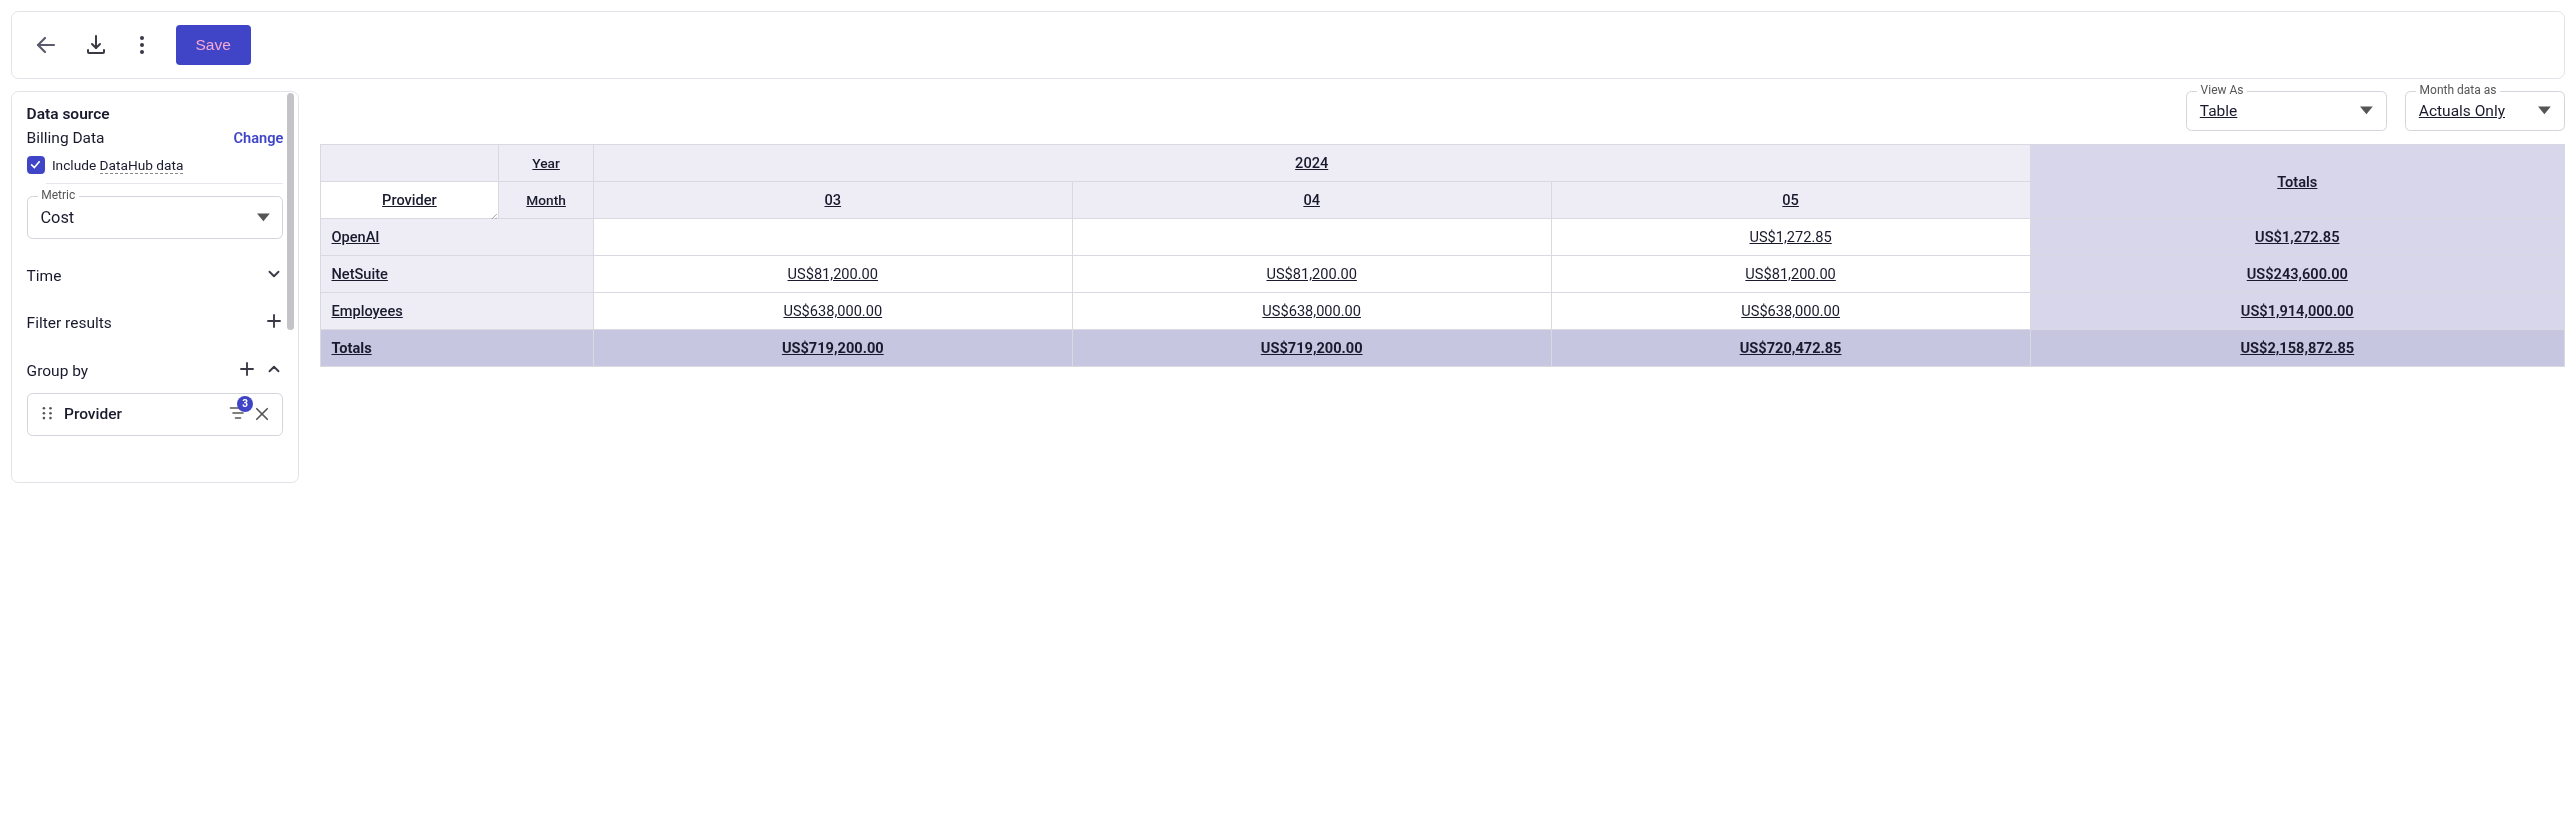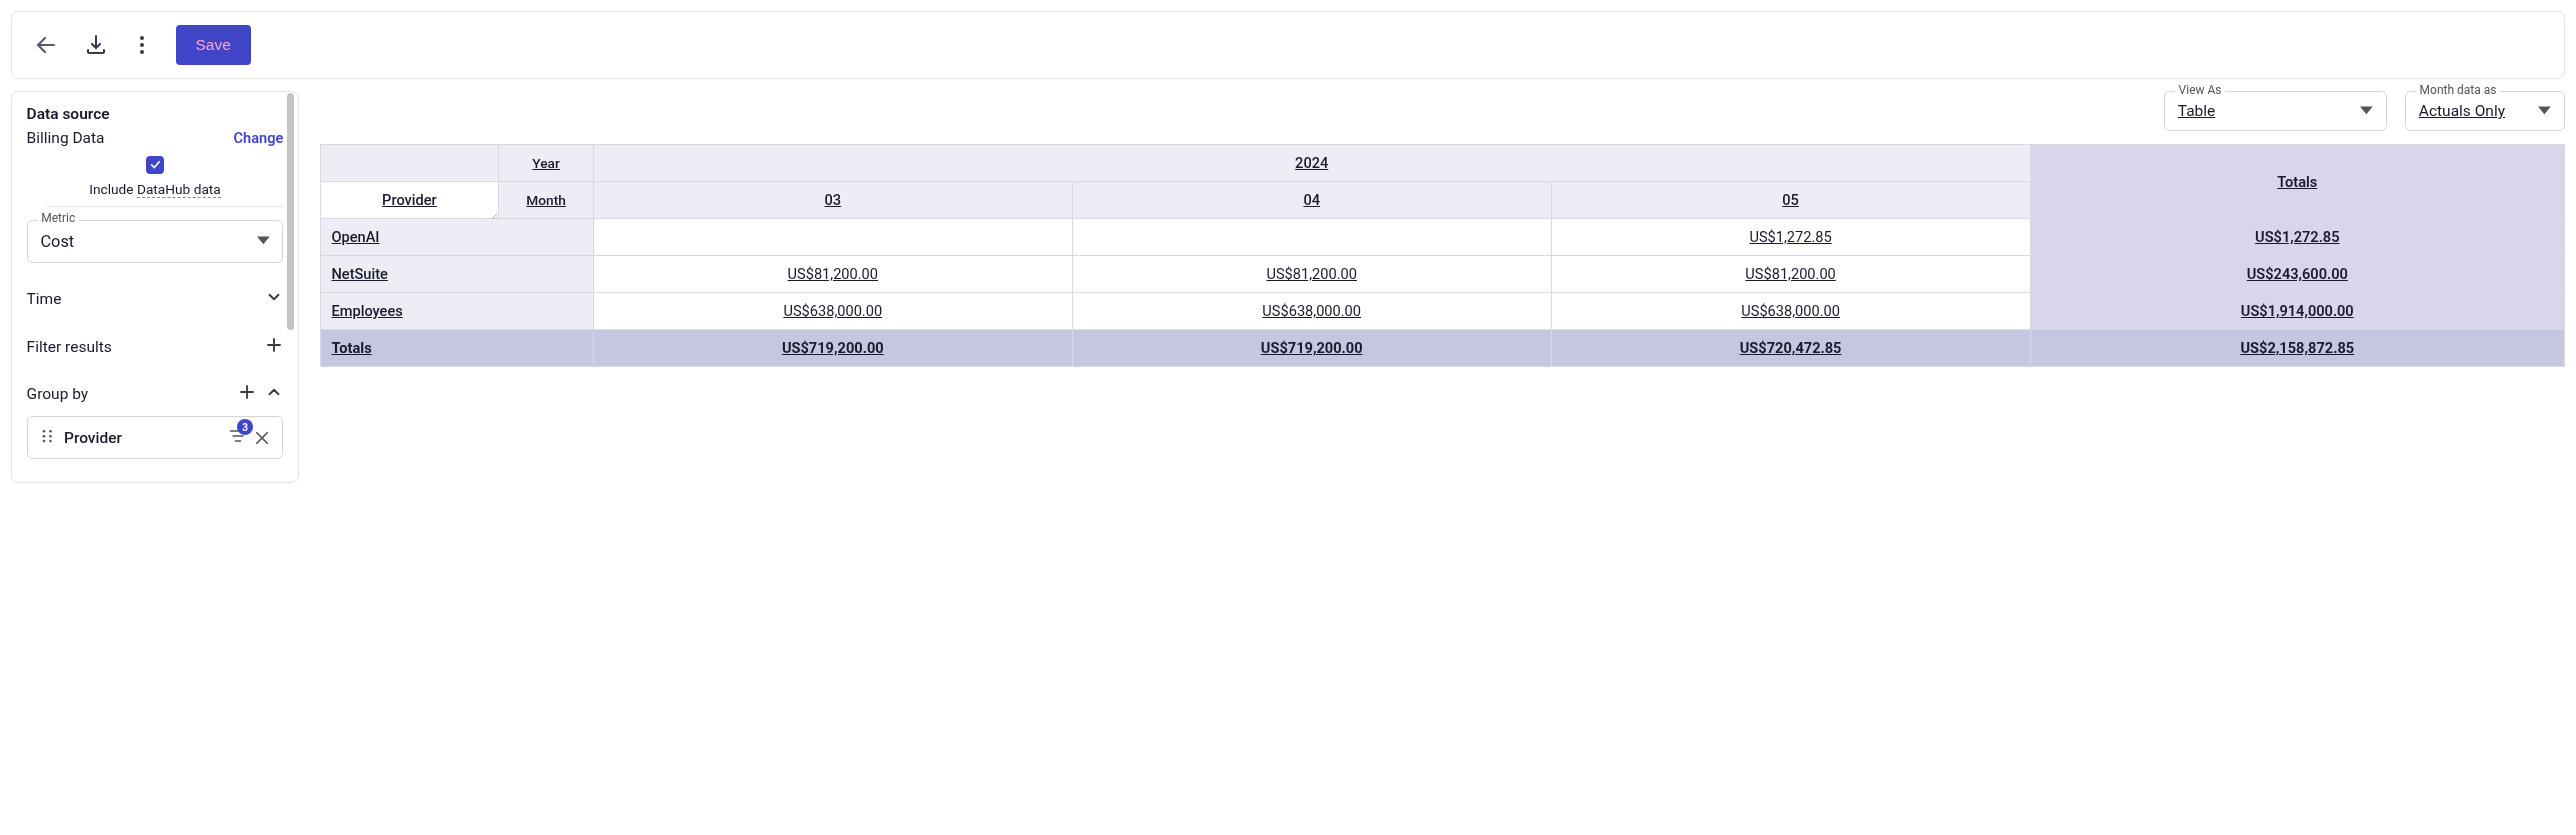--- a/index.html
+++ b/index.html
@@ -69,21 +69,21 @@
     height: 237px;
     background: #c4c4c8;
     border-radius: 3.6px;
   }
 
   .ds-title { font-size: 15.5px; font-weight: 600; margin: 0 0 5.5px 0; }
   .ds-row { display: flex; align-items: center; }
   .ds-name { font-size: 15.5px; }
   .ds-change { margin-left: auto; color: #3f45c6; font-weight: 600; font-size: 14.6px; cursor: pointer; }
 
-  .cb-row { display: flex; align-items: center; gap: 7.3px; margin-top: 9px; flex-direction: column; }
+  .cb-row { display: flex; align-items: center; gap: 7.3px; margin-top: 9px; }
   .checkbox {
     width: 18px; height: 18px;
     border: 1.8px solid #3f45c6;
     border-radius: 3.6px;
     background: #3f45c6;
     display: inline-flex; align-items: center; justify-content: center;
   }
   .checkbox svg { width: 12.8px; height: 12.8px; stroke: #fff; stroke-width: 3; }
   .cb-label { font-size: 13.7px; }
   .cb-label .dotted { border-bottom: 0.9px dashed #888; }
@@ -146,21 +146,21 @@
   .main {
     flex: 1;
     min-width: 0;
     text-decoration: underline;
   }
   .view-controls {
     display:flex; gap: 18px; justify-content:flex-end;
     margin-bottom: 12.8px;
   }
   .view-controls .field-wrap { margin-top:0; }
-  .view-controls .select { width: 223px; font-size: 15.5px; padding:10px 12.8px;}
+  .view-controls .select { width: 201px; font-size: 15.5px; padding:10px 12.8px;}
   .view-controls .select.lg { width: 160px; }
 
   table.data {
     border-collapse: collapse;
     width: 100%;
     table-layout: fixed;
     font-size: 14.6px;
   }
   table.data th, table.data td {
     border: 0.9px solid #d9d9e1;

